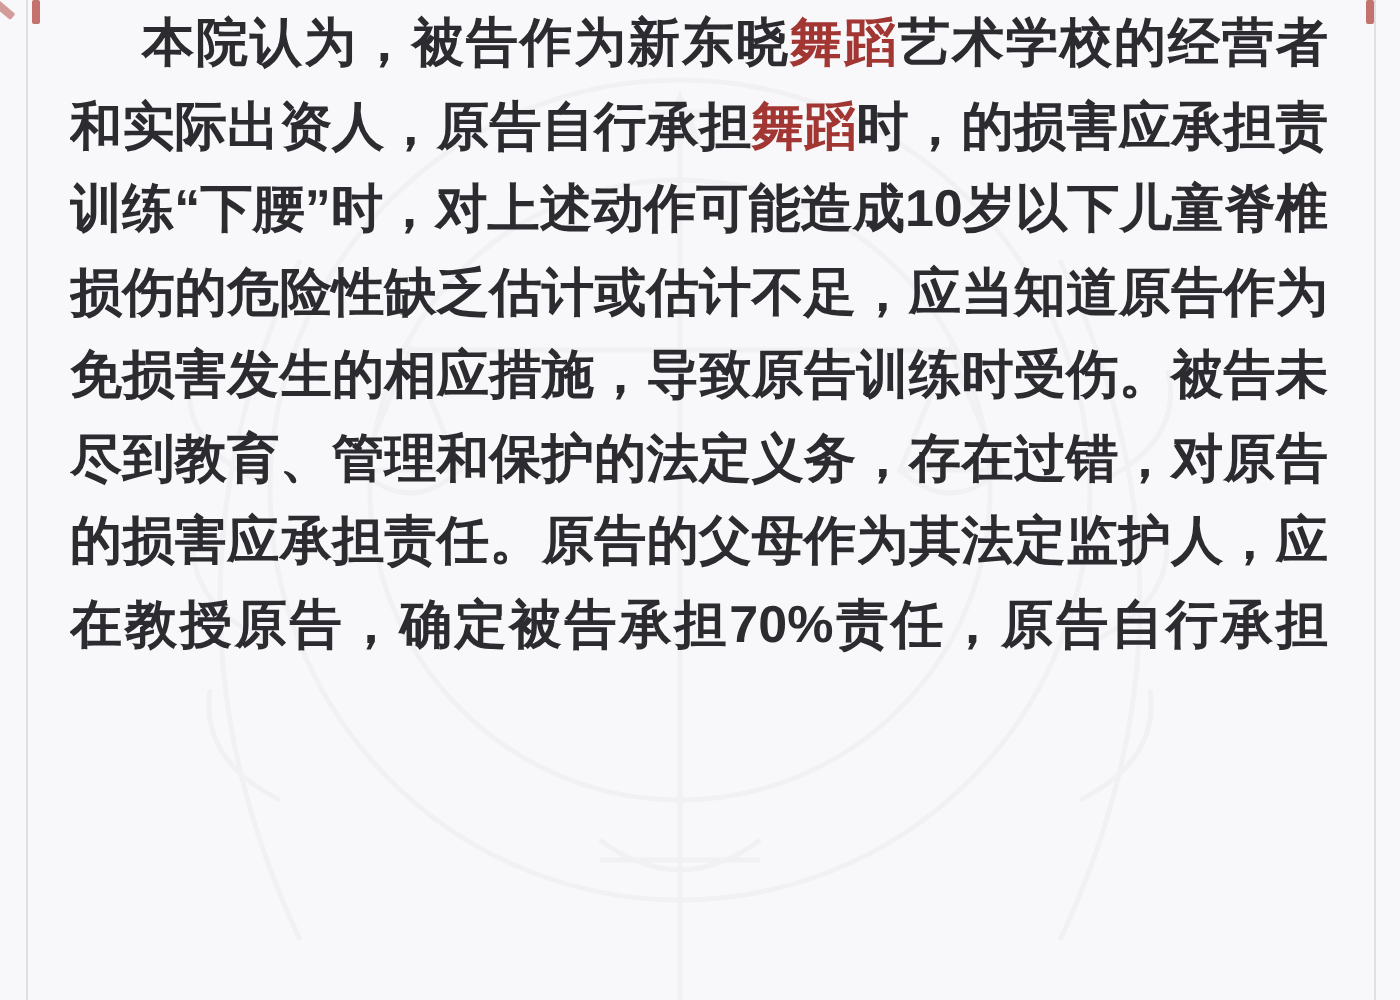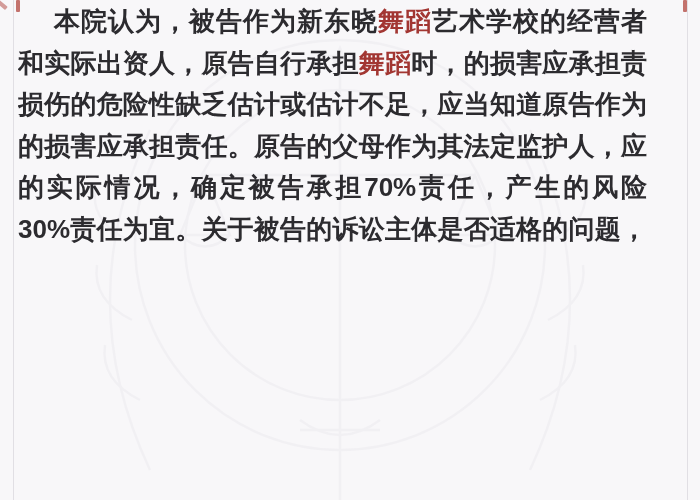--- a/index.html
+++ b/index.html
@@ -24,21 +24,21 @@
   .dash-left  { left: 16px;  top: 0; width: 4px; height: 12px; opacity: .8; }
   .dash-right { left: 683px; top: 0; width: 4px; height: 12px; opacity: .8; }
   .dash-corner {
     left: -3px; top: -2px; width: 14px; height: 4px;
     transform: rotate(40deg); transform-origin: left top; opacity: .55;
   }
   .watermark {
     position: absolute; left: 0; top: 0; opacity: 0.06; pointer-events: none;
   }
   .doc {
-    position: absolute; left: 18px; top: 1px; width: 629px;
+    position: absolute; left: 35px; top: 1px; width: 629px;
     color: var(--text, #2c2b2f);
     font-size: 26px; font-weight: 600; letter-spacing: 0px;
   }
   .line {
     height: 41.55px; line-height: 41.55px; overflow: hidden;
     text-align: justify; text-align-last: justify;
   }
   .line.indent { text-indent: 36px; }
   .hl { color: var(--hl, #a23632); }
 </style>
@@ -72,18 +72,20 @@
   <div class="edge-line left"></div>
   <div class="edge-line right"></div>
 
   <div class="red-dash dash-corner"></div>
   <div class="red-dash dash-left"></div>
   <div class="red-dash dash-right"></div>
 
   <div class="doc" id="doc">
       <div class="line indent"><span>本院认为，被告作为新东晓</span><span class="hl">舞蹈</span><span>艺术学校的经营者</span></div>
       <div class="line"><span>和实际出资人，原告自行承担</span><span class="hl">舞蹈</span><span>时，的损害应承担责任</span></div>
+      <div class="line"><span>训练“下腰”时，对上述动作可能造成10岁以下儿童脊椎</span></div>
       <div class="line"><span>损伤的危险性缺乏估计或估计不足，应当知道原告作为</span></div>
+      <div class="line"><span>免损害发生的相应措施，导致原告训练时受伤。被告未</span></div>
+      <div class="line"><span>尽到教育、管理和保护的法定义务，存在过错，对原告</span></div>
       <div class="line"><span>的损害应承担责任。原告的父母作为其法定监护人，应</span></div>
-      <div class="line"><span>的实际情况，确定被告承担70%责任，产生的风险</span></div>
-      <div class="line"><span>30%责任为宜。关于被告的诉讼主体是否适格的问题，</span></div>
+      <div class="line"><span>在教授原告，确定被告承担70%责任，原告自行承担</span></div>
     </div>
 </div>
 
 </body></html>

